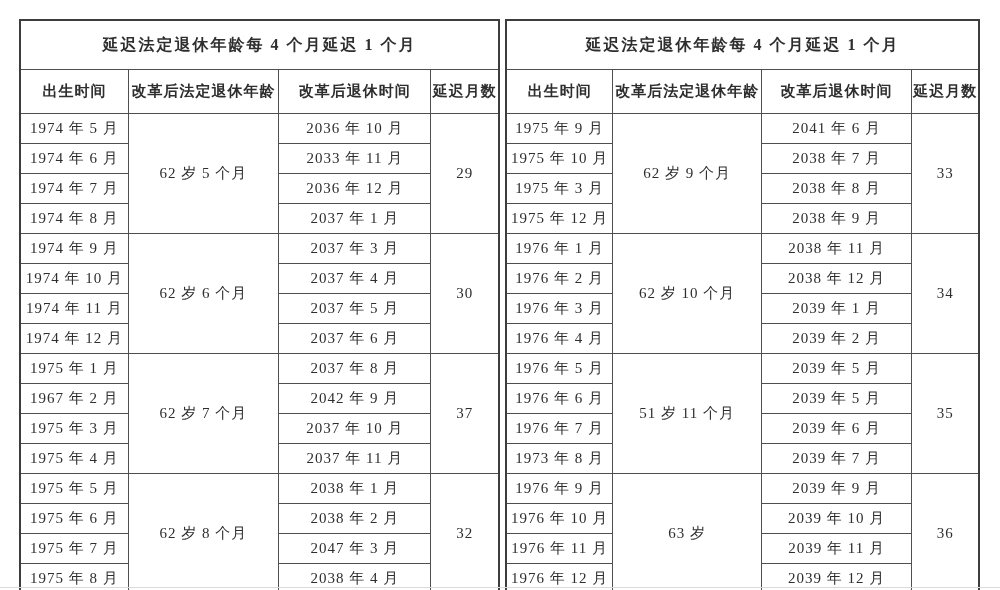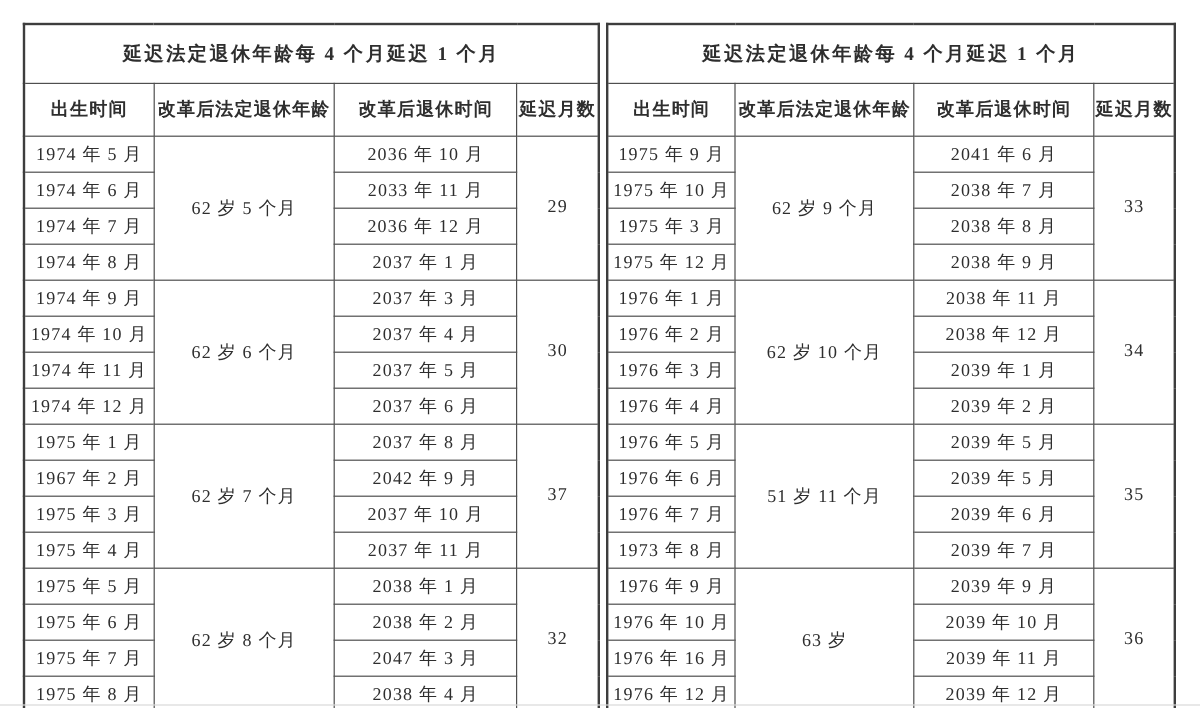--- a/index.html
+++ b/index.html
@@ -248,21 +248,21 @@
             <td>1976 年 9 月</td>
             <td rowspan="4">63 岁</td>
             <td>2039 年 9 月</td>
             <td rowspan="4">36</td>
           </tr>
           <tr>
             <td>1976 年 10 月</td>
             <td>2039 年 10 月</td>
           </tr>
           <tr>
-            <td>1976 年 16 月</td>
+            <td>1976 年 11 月</td>
             <td>2039 年 11 月</td>
           </tr>
           <tr>
             <td>1976 年 12 月</td>
             <td>2039 年 12 月</td>
           </tr>
         </tbody>
     </table>
 
   </div>

